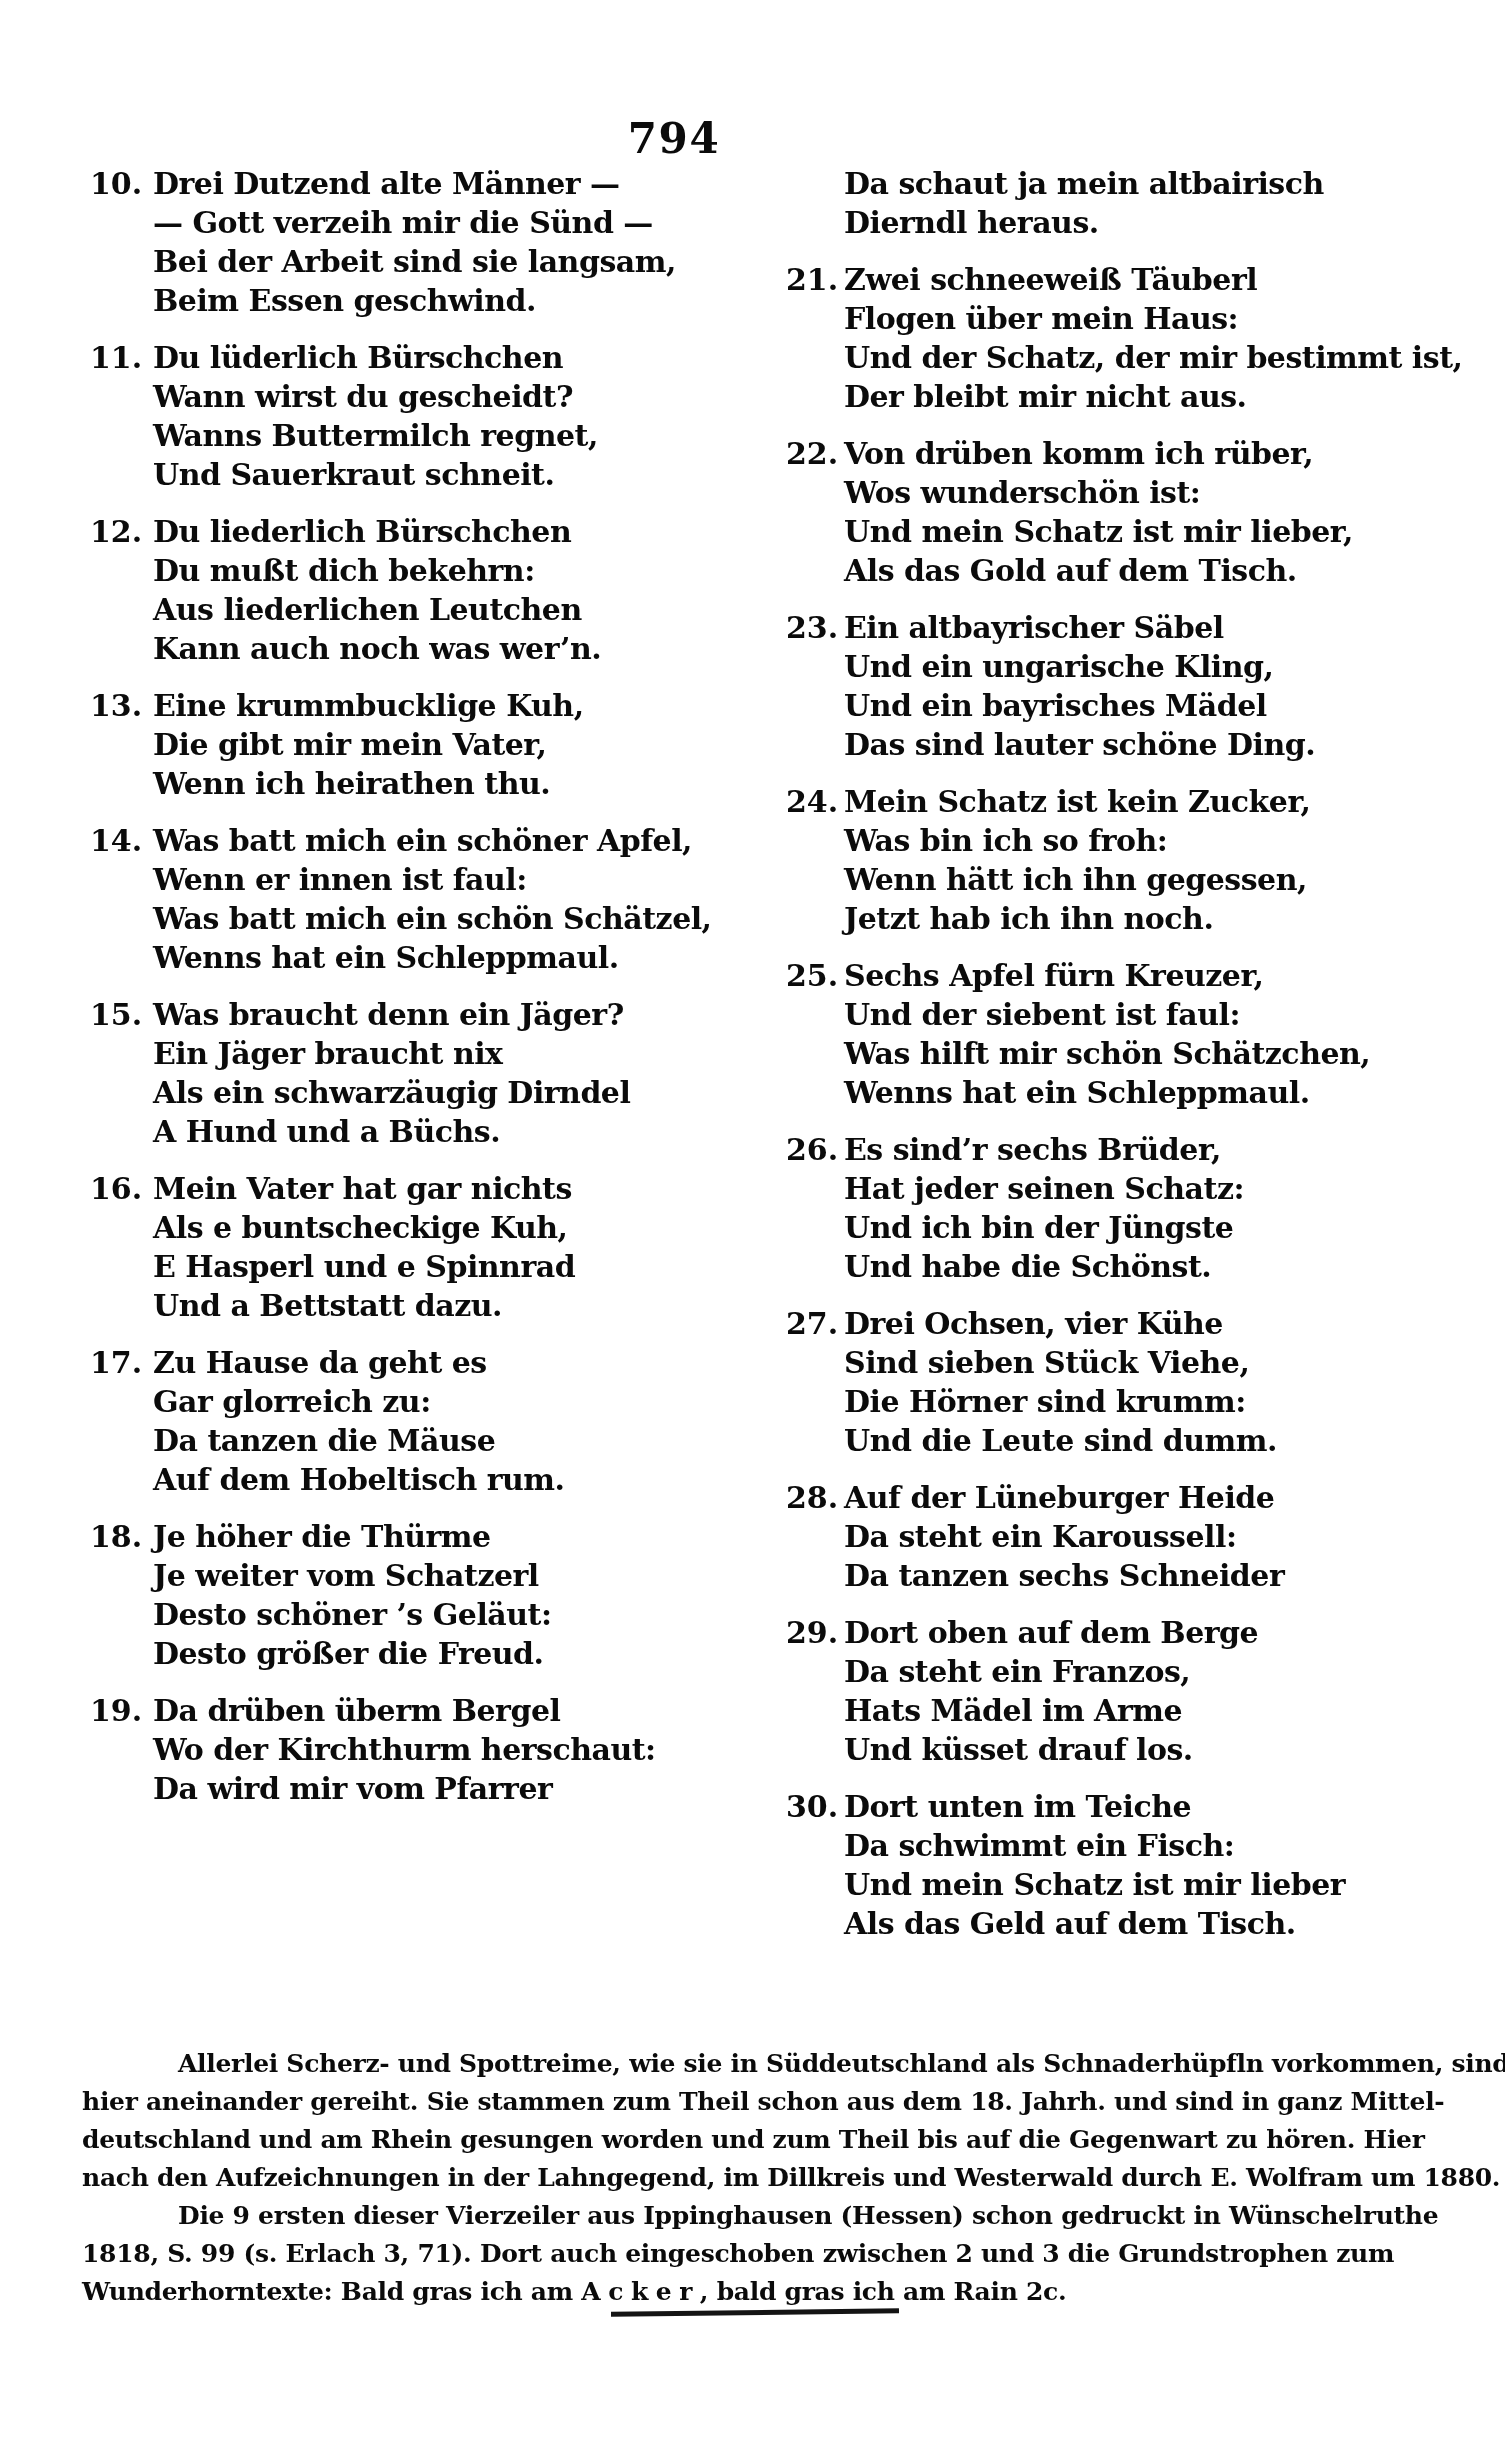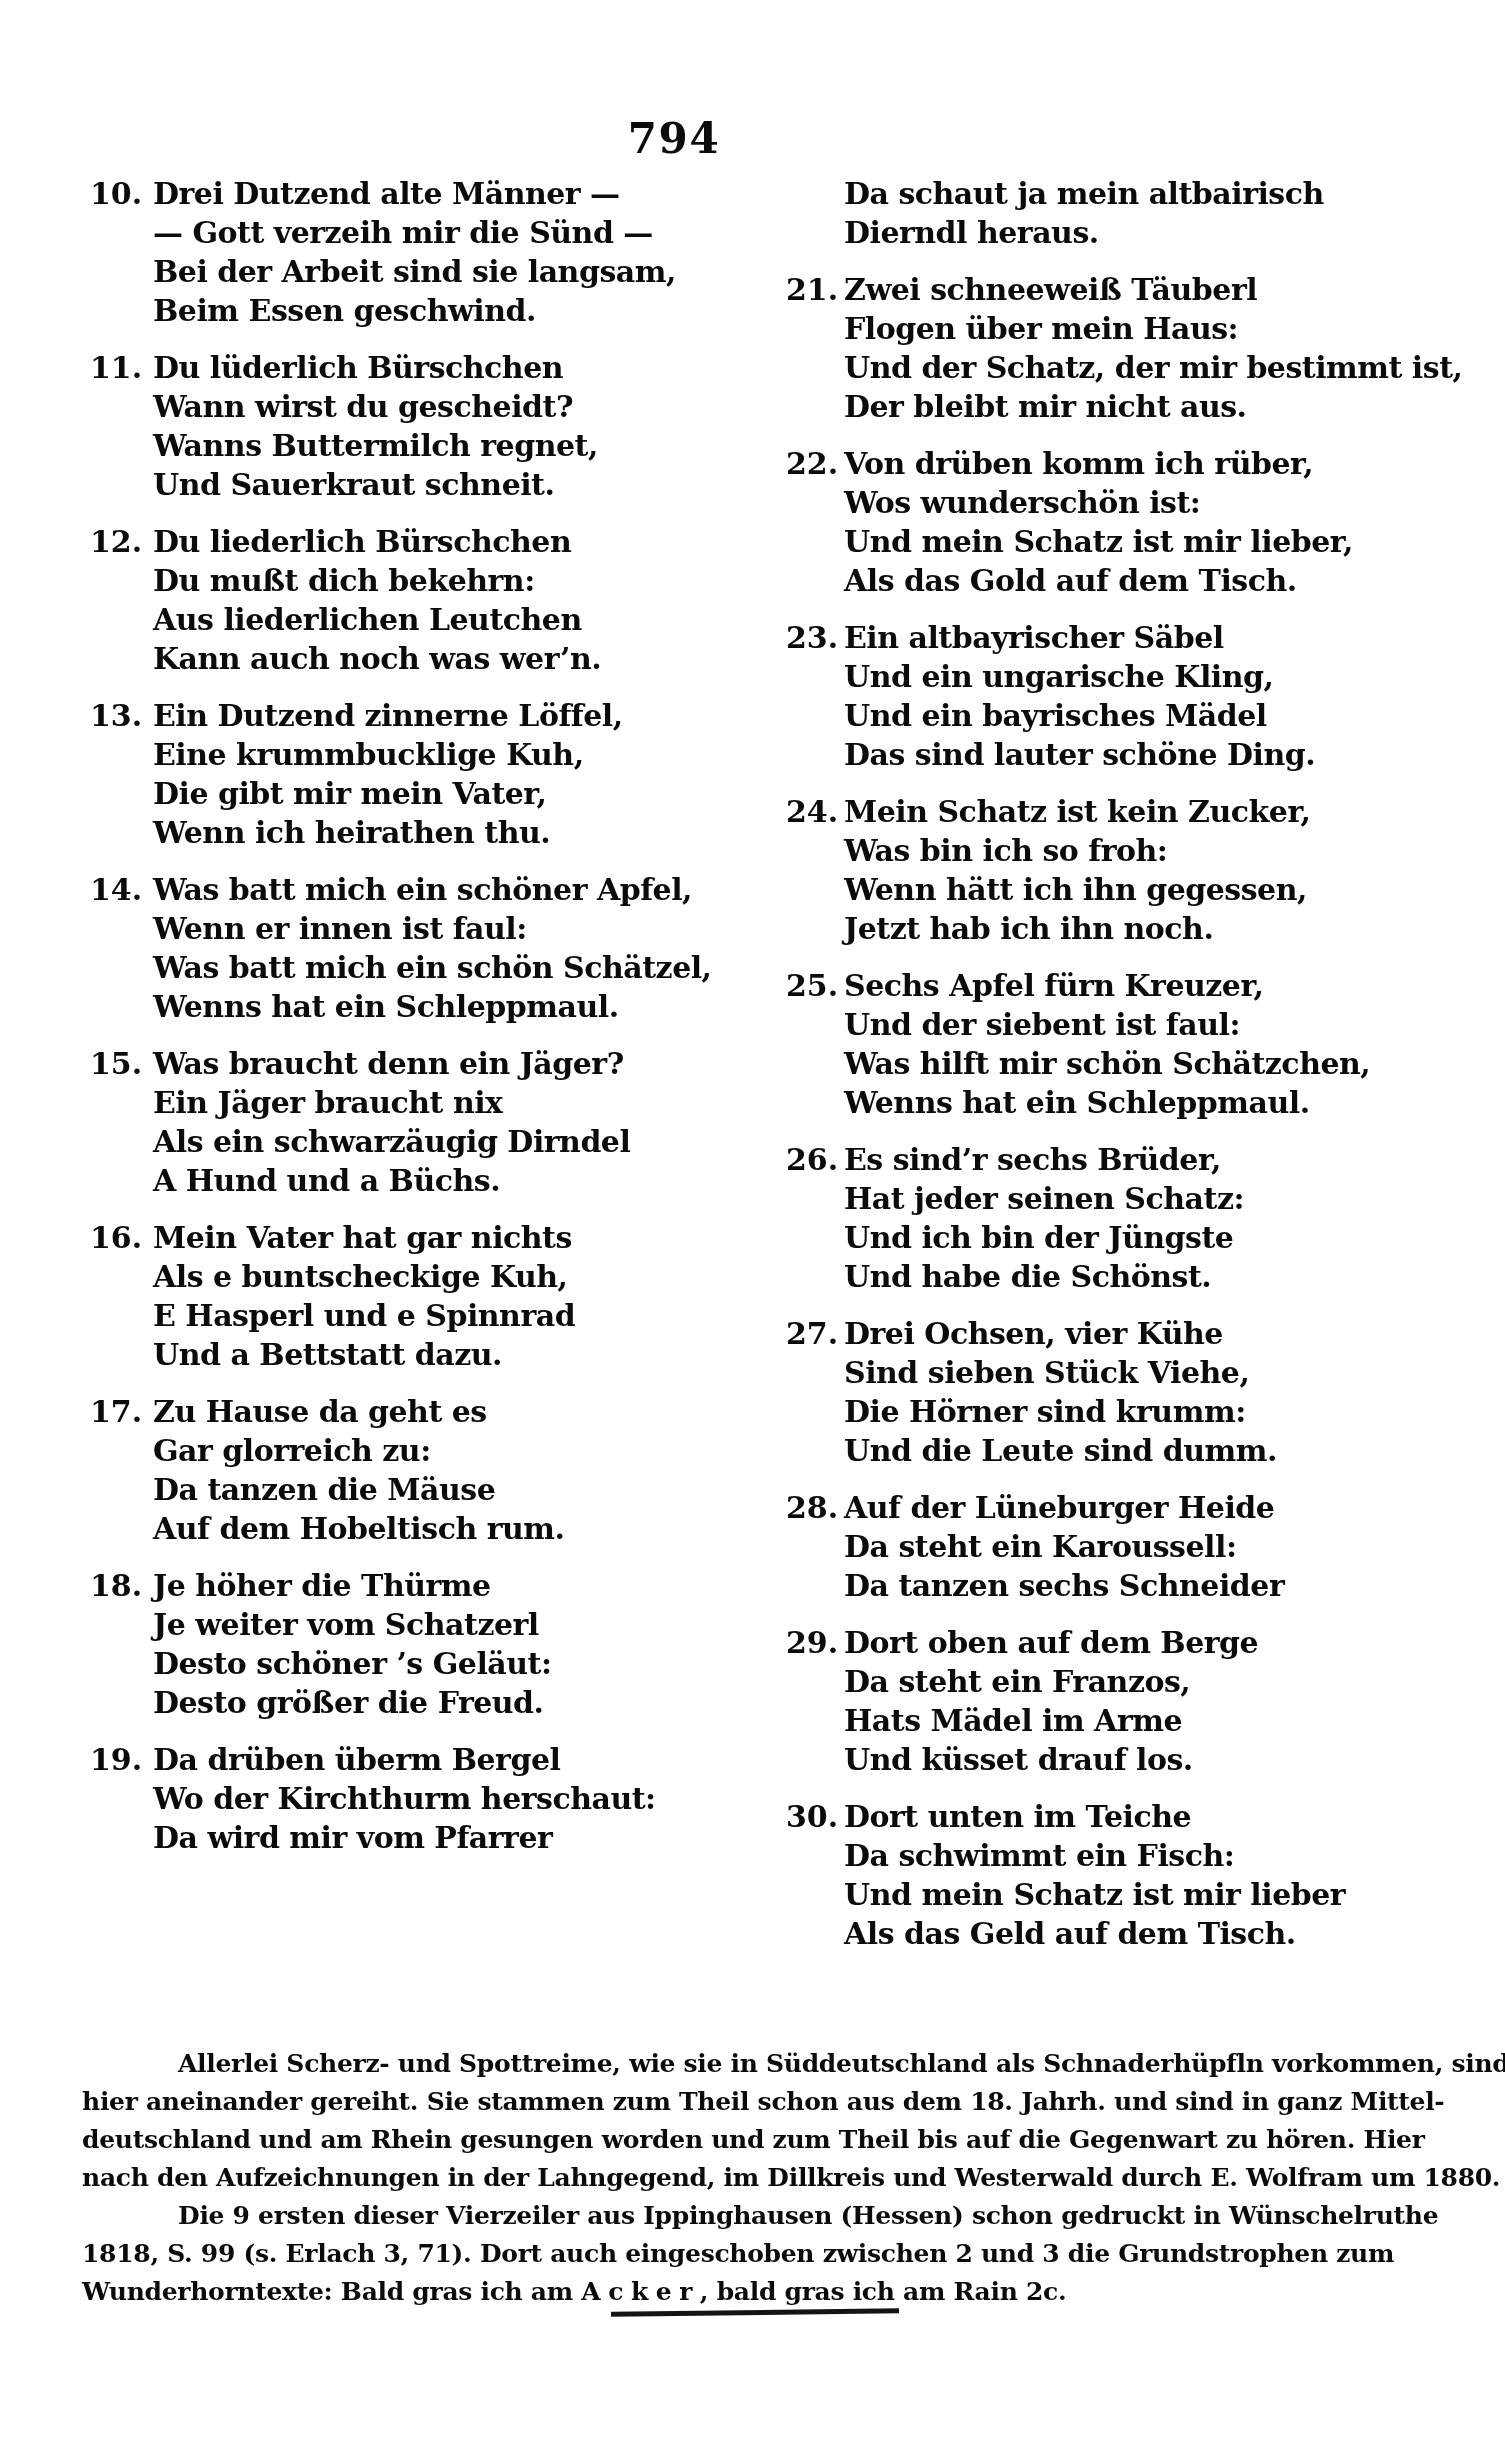--- a/index.html
+++ b/index.html
@@ -15,21 +15,21 @@
   }
   #page-number {
     position: absolute;
     top: 114px;
     left: 0;
     width: 1348px;
     text-align: center;
     font-size: 42px;
     letter-spacing: 1.6px;
   }
-  .col { position: absolute; top: 174px; }
+  .col { position: absolute; top: 164px; }
   #col-left  { left: 90px;  width: 653px; }
   #col-right { left: 786px; width: 683px; }
   .verse { position: relative; margin-bottom: 18px; }
   #col-left  .verse { padding-left: 63px; }
   #col-right .verse { padding-left: 58px; }
   .verse-num {
     position: absolute;
     left: 0;
     top: 0;
     font-size: 30px;
@@ -87,21 +87,20 @@
       </div>
       <div class="verse">
         <span class="verse-num">12.</span>
         <div class="verse-line">Du liederlich Bürschchen</div>
         <div class="verse-line">Du mußt dich bekehrn:</div>
         <div class="verse-line">Aus liederlichen Leutchen</div>
         <div class="verse-line">Kann auch noch was wer’n.</div>
       </div>
       <div class="verse">
         <span class="verse-num">13.</span>
-        <div class="verse-line">Ein Dutzend zinnerne Löffel,</div>
         <div class="verse-line">Eine krummbucklige Kuh,</div>
         <div class="verse-line">Die gibt mir mein Vater,</div>
         <div class="verse-line">Wenn ich heirathen thu.</div>
       </div>
       <div class="verse">
         <span class="verse-num">14.</span>
         <div class="verse-line">Was batt mich ein schöner Apfel,</div>
         <div class="verse-line">Wenn er innen ist faul:</div>
         <div class="verse-line">Was batt mich ein schön Schätzel,</div>
         <div class="verse-line">Wenns hat ein Schleppmaul.</div>

